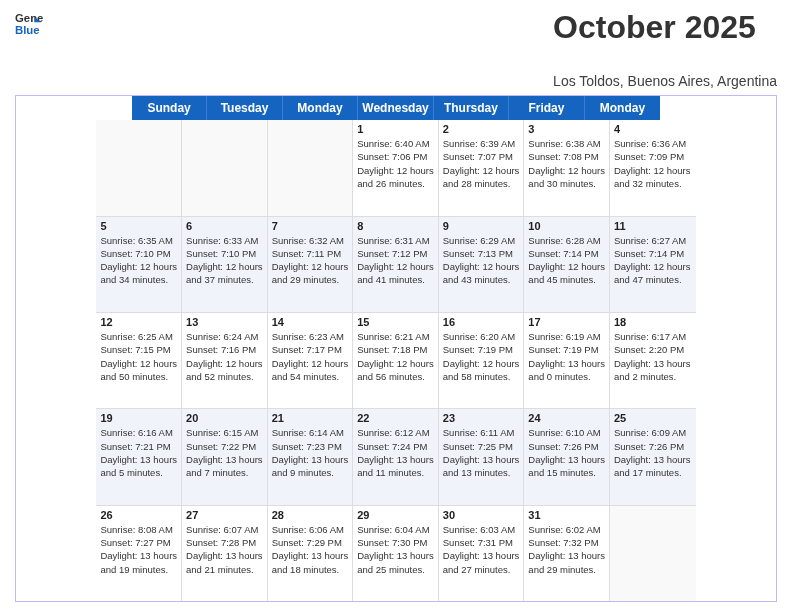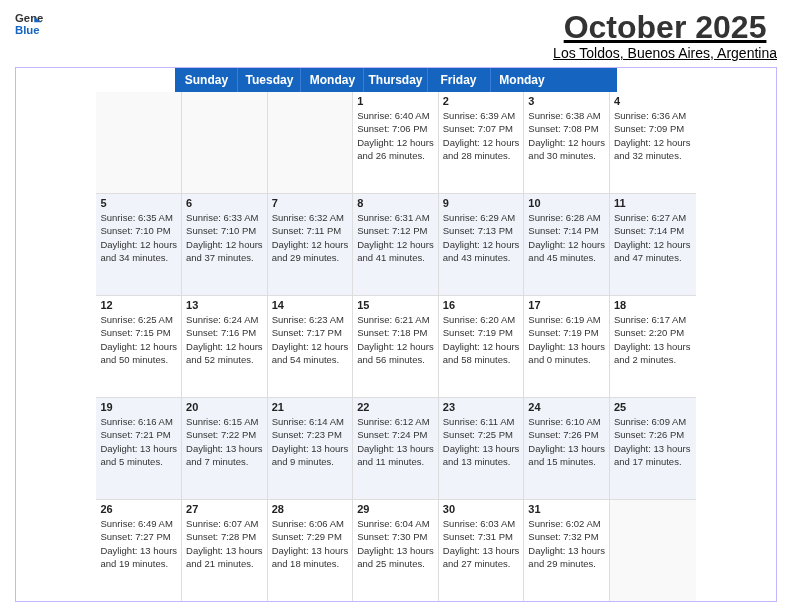--- a/index.html
+++ b/index.html
@@ -26,32 +26,32 @@
     .logo {
       display: flex;
       align-items: center;
       gap: 4px;
     }
     .logo-icon {
       width: 28px;
       height: 28px;
     }
     .title-block {
-      text-align: center;
-      text-decoration: underline;
+      text-align: left;
     }
     .month-title {
       font-size: 32px;
       font-weight: bold;
       color: #333;
       line-height: 1.1;
     }
     .subtitle {
       font-size: 14px;
-      color: #000000;
+      color: #404040;
+      margin-top: 28px;
     }
     .calendar {
       flex: 1;
       display: flex;
       flex-direction: column;
       border: 1px solid #c4b5fd;
       align-items: center;
     }
     .cal-header-row {
       display: grid;
@@ -117,20 +117,21 @@
       <div class="month-title">October 2025</div>
       <div class="subtitle">Los Toldos, Buenos Aires, Argentina</div>
     </div>
   </div>
 
   <div class="calendar">
     <div class="cal-header-row">
     <div class="cal-header-cell">Sunday</div>
         <div class="cal-header-cell">Tuesday</div>
         <div class="cal-header-cell">Monday</div>
+        <div class="cal-header-cell">Wednesday</div>
         <div class="cal-header-cell">Thursday</div>
         <div class="cal-header-cell">Friday</div>
         <div class="cal-header-cell">Monday</div>
       </div>
     <div class="cal-body">
     <div class="cal-row">
           <div class="cal-cell empty"></div>
           <div class="cal-cell empty"></div>
           <div class="cal-cell empty"></div>
           <div class="cal-cell">
@@ -311,21 +312,21 @@
             <div class="day-num">25</div>
             <div class="cell-line">Sunrise: 6:09 AM</div>
             <div class="cell-line">Sunset: 7:26 PM</div>
             <div class="cell-line">Daylight: 13 hours</div>
             <div class="cell-line">and 17 minutes.</div>
           </div>
         </div>
         <div class="cal-row">
           <div class="cal-cell">
             <div class="day-num">26</div>
-            <div class="cell-line">Sunrise: 6:49 AM</div>
+            <div class="cell-line">Sunrise: 8:08 AM</div>
             <div class="cell-line">Sunset: 7:27 PM</div>
             <div class="cell-line">Daylight: 13 hours</div>
             <div class="cell-line">and 19 minutes.</div>
           </div>
           <div class="cal-cell">
             <div class="day-num">27</div>
             <div class="cell-line">Sunrise: 6:07 AM</div>
             <div class="cell-line">Sunset: 7:28 PM</div>
             <div class="cell-line">Daylight: 13 hours</div>
             <div class="cell-line">and 21 minutes.</div>

